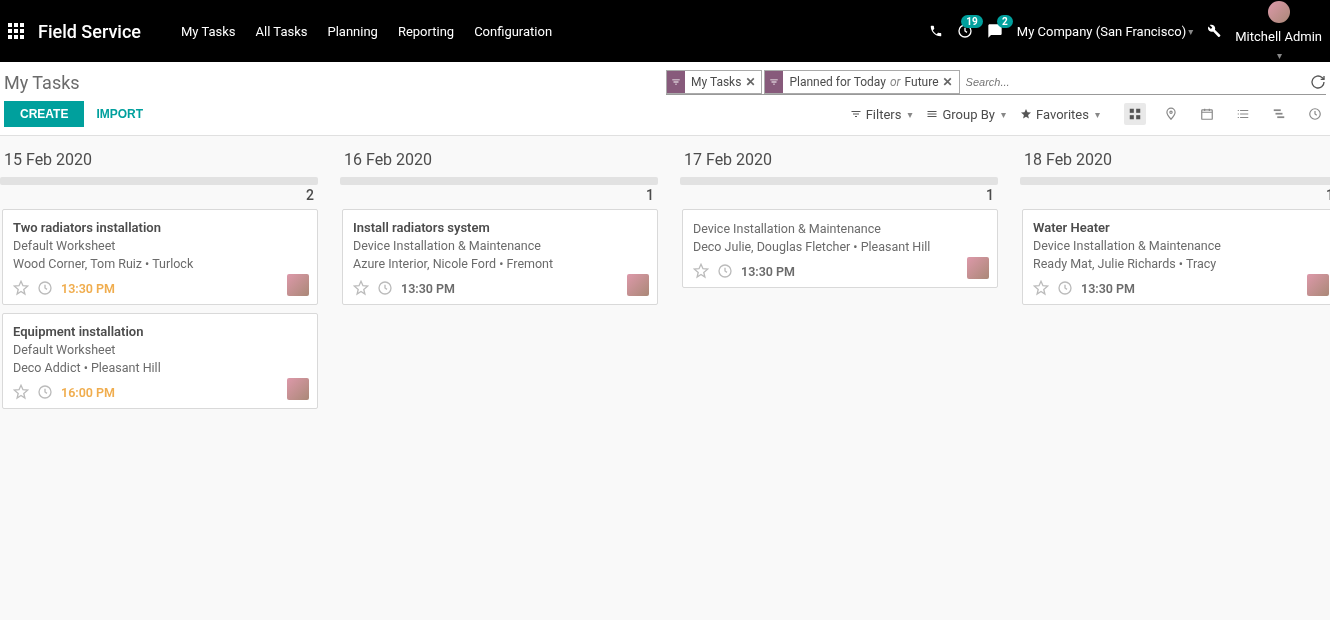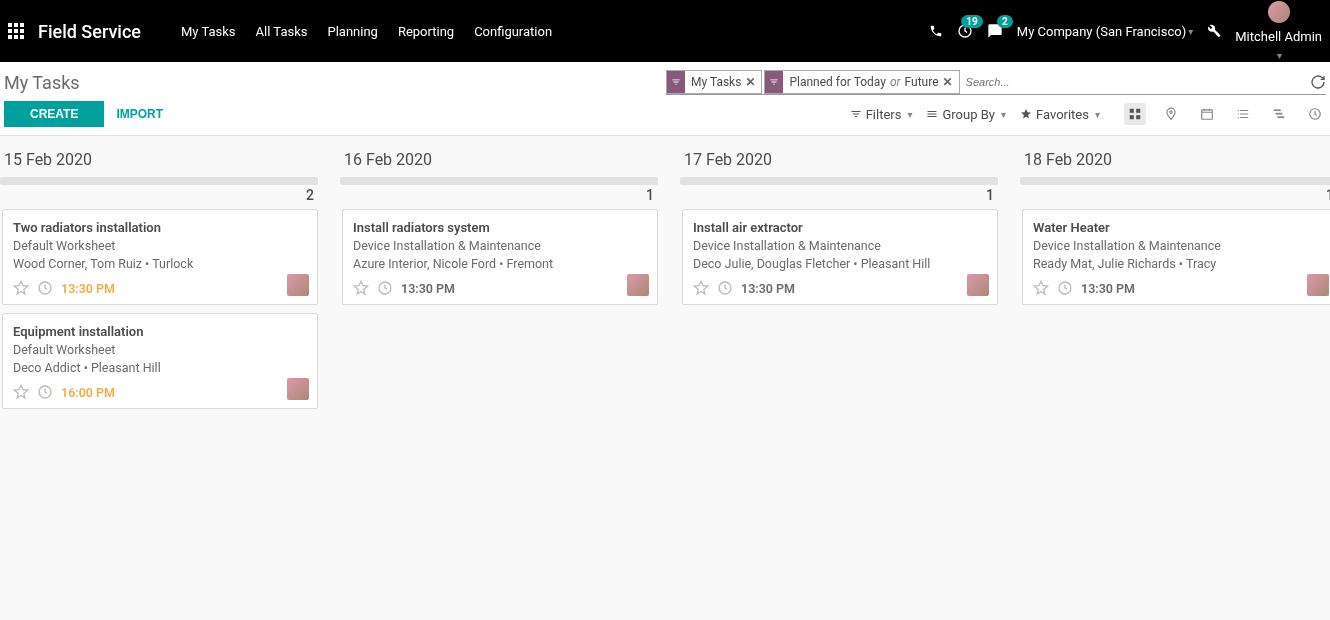--- a/index.html
+++ b/index.html
@@ -21,21 +21,21 @@
 .breadcrumb { font-size: 18px; color: #6b6b6b; font-weight: 400; }
 .search-area { margin-left: auto; flex: 0 0 660px; display: flex; align-items: center; border-bottom: 1px solid #999; position: relative; }
 .facet { display: inline-flex; align-items: center; margin-right: 2px; font-size: 12px; border: 1px solid #aaa; }
 .facet-icon { background: #875A7B; color: #fff; width: 18px; height: 22px; display: flex; align-items: center; justify-content: center; }
 .facet-label { padding: 0 6px; color: #4c4c4c; display: flex; align-items: center; height: 22px; gap:4px;}
 .facet-label .or { font-style: italic; color:#888;}
 .facet-x { color: #666; cursor: pointer; font-weight:bold;}
 .search-input { border: none; outline: none; flex: 1; padding: 4px 4px; font-size: 11px; font-style: italic; color: #999; background: transparent; }
 .refresh { margin-left: 6px; cursor: pointer; }
 .cp-bottom { display: flex; align-items: center; padding: 6px 4px 8px 4px; }
-.btn-create { background: #00A09D; color: #fff; border: none; padding: 6px 26px; font-size: 12px; font-weight: 600; cursor: pointer; margin-right: 12px; }
+.btn-create { background: #00A09D; color: #fff; border: none; padding: 6px 16px; font-size: 12px; font-weight: 600; cursor: pointer; margin-right: 12px; }
 .btn-import { color: #00A09D; background: none; border: none; font-size: 12px; font-weight: 600; cursor: pointer; }
 .filter-bar { margin-left: auto; display: flex; align-items: center; gap: 14px; margin-right: 14px; text-align: right; }
 .filter-btn { display: flex; align-items: center; gap: 4px; color: #4c4c4c; font-size: 13px; cursor: pointer; }
 .caret { font-size: 10px; color: #888; margin-left: 2px; }
 .view-switcher { display: flex; align-items: center; gap: 14px; margin-left: 10px; }
 .vs-btn { cursor: pointer; color: #666; padding: 4px; display:flex; align-items:center; justify-content:center; }
 .vs-btn.active { background: #e9e9e9; border-radius: 2px; color:#4c4c4c;}
 .kanban { display: flex; gap: 22px; padding: 14px 0 0 0; background: #f9f9f9; }
 .col { flex: 0 0 318px; display: flex; flex-direction: column; }
 .col-head { font-size: 16px; color: #4c4c4c; font-weight: 400; padding: 0 0 4px 4px; }
@@ -285,21 +285,20 @@
         <span class="time ">13:30 PM</span>
       </div>
       <span class="card-avatar"></span>
       </div>
     </div>
     <div class="col">
     <div class="col-head">17 Feb 2020</div>
     <div class="col-bar"></div>
     <div class="col-count">1</div>
       <div class="card">
-      <div class="card-title">Install air extractor</div>
       <div class="card-sub">Device Installation &amp; Maintenance</div>
       <div class="card-sub">Deco Julie, Douglas Fletcher • Pleasant Hill</div>
       <div class="card-bottom">
         <span class="star">
             <svg width="16" height="16" viewBox="0 0 24 24" fill="none" stroke="#bbb" stroke-width="2">
               <path d="M12 17.3L6.2 21l1.6-6.8L2 9.2l7-.6L12 2l3 6.6 7 .6-5.8 5 1.6 6.8z"></path>
             </svg>
           </span>
         <span class="clock">
             <svg width="16" height="16" viewBox="0 0 24 24" fill="none" stroke="#bbb" stroke-width="2">

